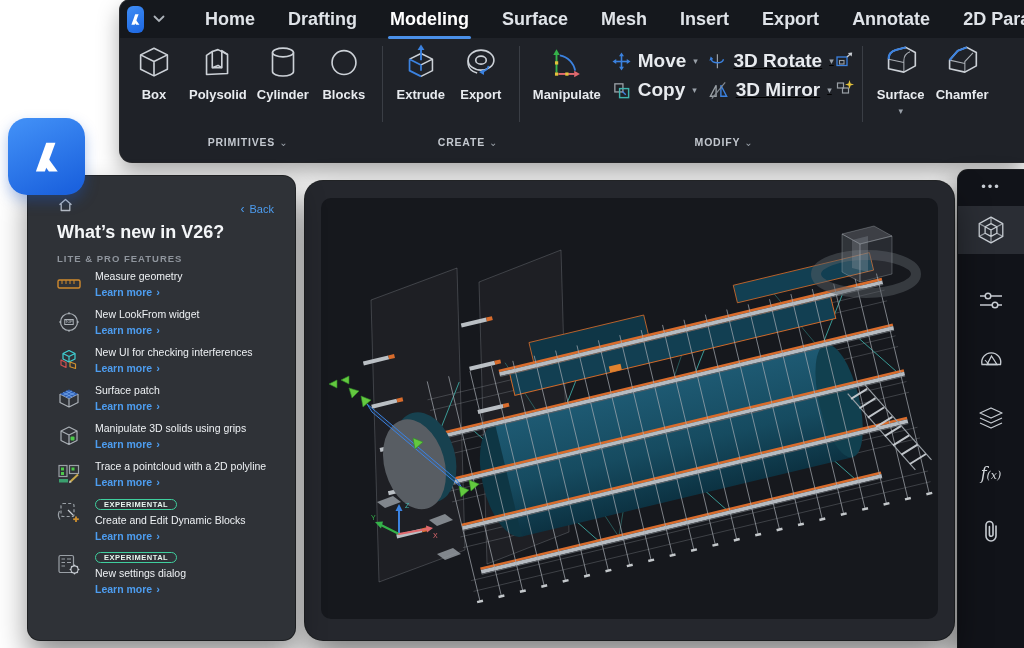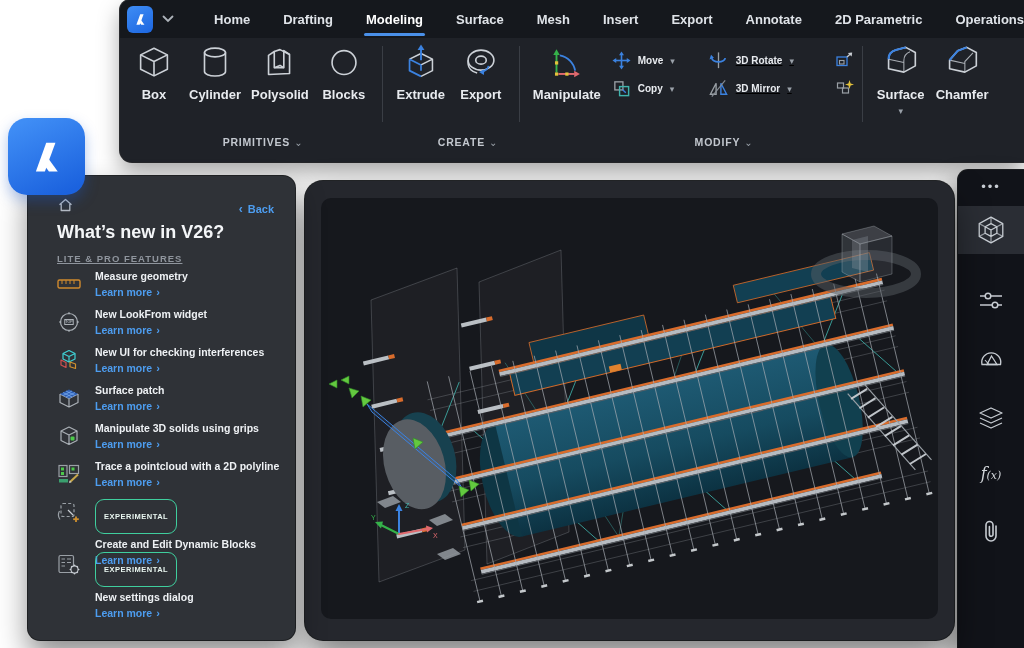--- a/index.html
+++ b/index.html
@@ -7,62 +7,62 @@
   .abs{position:absolute;}
   
   #ribbon{left:120px;top:0;width:904px;height:162px;background:#1f2228;border-radius:10px 0 0 12px;
     box-shadow:0 0 0 1px rgba(10,12,15,.85),0 10px 22px rgba(0,0,0,.35);}
   #menubar{position:absolute;left:0;top:0;right:0;height:38px;background:#15181d;border-radius:10px 0 0 0;
     display:flex;align-items:center;}
   .logo-chip{width:27px;height:27px;margin-left:7px;border-radius:6px;
     background:linear-gradient(150deg,#3f8df5,#1c66e0);display:flex;align-items:center;justify-content:center;cursor:pointer;}
   .menu-chevron{margin-left:9px;display:flex;align-items:center;}
   #tabs{display:flex;gap:33px;margin-left:40px;}
-  .tab{font-size:13px;font-weight:700;color:#dfe3e8;position:relative;white-space:nowrap;cursor:pointer;}
+  .tab{font-size:18px;font-weight:700;color:#dfe3e8;position:relative;white-space:nowrap;cursor:pointer;}
   .tab.active{color:#ffffff;}
   .tab.active::after{content:"";position:absolute;left:-2px;right:-2px;bottom:-9px;height:3px;border-radius:2px;background:#4a90e8;}
   #toolsrow{position:absolute;left:4px;top:40px;right:0;height:92px;display:flex;align-items:flex-start;}
   .vsep{width:1px;height:76px;background:#3a3e45;margin:6px 8px 0 8px;flex:none;}
   .tool-big{display:flex;flex-direction:column;align-items:center;padding:2px 5px 0 5px;min-width:50px;cursor:pointer;}
   .tool-big svg{display:block;}
   .tool-big .lbl{font-size:13px;font-weight:700;color:#e8ebef;margin-top:3px;white-space:nowrap;}
   .tool-big .caret{font-size:9px;color:#9aa1a9;line-height:8px;margin-top:5px;}
   .grp{display:flex;align-items:flex-start;}
   #modify-right{display:flex;flex-direction:column;gap:7px;margin:10px 0 0 6px;}
   .m-row{display:flex;align-items:center;}
   .m-item{display:flex;align-items:center;gap:7px;cursor:pointer;}
-  .m-item .lbl{font-size:10px;font-weight:700;color:#e8ebef;white-space:nowrap;}
+  .m-item .lbl{font-size:19px;font-weight:700;color:#e8ebef;white-space:nowrap;}
   .m-item .caret{font-size:9px;color:#9aa1a9;}
   .m-col1{width:96px;}
   .m-col2{width:126px;text-decoration:underline;}
   #modify-small{display:flex;flex-direction:column;gap:12px;margin:12px 0 0 2px;}
   #modify-small>div{cursor:pointer;line-height:0;}
   .grp-label{position:absolute;top:136px;transform:translateX(-50%);font-size:10.5px;font-weight:700;
     letter-spacing:.8px;color:#c3c8cf;white-space:nowrap;cursor:pointer;}
   .grp-label .chev{font-size:10px;color:#9aa1a9;margin-left:4px;font-weight:400;}
   
   #brand{left:8px;top:118px;width:77px;height:77px;border-radius:19px;
     background:linear-gradient(155deg,#3f8df5 10%,#1b62de 90%);
     display:flex;align-items:center;justify-content:center;box-shadow:0 6px 14px rgba(30,90,200,.35);z-index:5;}
   
   #panel{left:28px;top:176px;width:267px;height:464px;background:#2f3237;border-radius:12px;z-index:3;
     box-shadow:0 0 0 1px rgba(12,14,17,.9),0 16px 30px rgba(0,0,0,.45);}
   #panel .home{position:absolute;left:29px;top:21px;cursor:pointer;line-height:0;}
-  #panel .back{position:absolute;right:21px;top:26px;font-size:11px;font-weight:700;color:#4d9df0;cursor:pointer;}
+  #panel .back{position:absolute;right:21px;top:26px;font-size:11px;font-weight:400;color:#4d9df0;cursor:pointer;}
   #panel .back .arr{margin-right:5px;font-size:12px;}
   #panel .title{position:absolute;left:29px;top:46px;font-size:18px;font-weight:700;color:#f4f6f8;}
-  #panel .section{position:absolute;left:29px;top:77px;font-size:9.5px;font-weight:700;letter-spacing:1px;color:#8f959d;text-decoration:underline;}
+  #panel .section{position:absolute;left:29px;top:77px;font-size:9.5px;font-weight:700;letter-spacing:1px;color:#8f959d;}
   #feature-list{position:absolute;left:0;top:94px;right:0;display:flex;flex-direction:column;}
   .feature{display:flex;align-items:flex-start;padding:0 10px 0 29px;box-sizing:border-box;height:38px;}
   .feature.exp{height:53px;}
   .f-icon{width:25px;flex:none;margin-top:2px;line-height:0;}
   .f-body{margin-left:13px;display:flex;flex-direction:column;}
   .f-pill{align-self:flex-start;font-size:7.5px;font-weight:700;letter-spacing:.5px;color:#e9f6f0;
-    border:1px solid #3fcf9e;border-radius:9px;padding:12px 8px;margin:1px 0 4px 0;}
-  .f-title{font-size:10.5px;font-weight:700;color:#eef1f4;line-height:12px;}
+    border:1px solid #3fcf9e;border-radius:9px;padding:0 8px;margin:1px 0 4px 0;}
+  .f-title{font-size:10.5px;font-weight:400;color:#eef1f4;line-height:12px;}
   .f-link{font-size:10.5px;font-weight:700;color:#4d9df0;margin-top:4px;cursor:pointer;}
   .f-link .arr{font-size:11px;margin-left:4px;}
   
   #vcard{left:305px;top:181px;width:649px;height:459px;background:#25272d;border-radius:18px;z-index:2;
     box-shadow:0 0 0 1px rgba(12,14,17,.9),0 18px 34px rgba(0,0,0,.5);}
   #vp{position:absolute;left:16px;top:17px;width:617px;height:421px;background:#16181d;border-radius:10px;overflow:hidden;}
   #vp svg{display:block;}
   
   #rail{left:958px;top:170px;width:66px;height:478px;background:#111319;border-radius:10px 0 0 0;z-index:1;
     box-shadow:0 0 0 1px rgba(8,10,13,.9),-8px 10px 22px rgba(0,0,0,.4);
@@ -110,35 +110,35 @@
         <svg width="42" height="42" viewBox="0 0 44 44">
           <g fill="none" stroke="#ccd1d7" stroke-width="1.7" stroke-linejoin="round">
             <path d="M22 6.5 36 13.5 36 28.5 22 35.5 8 28.5 8 13.5 Z"></path>
             <path d="M8 13.5 22 20.5 36 13.5 M22 20.5 V35.5"></path>
           </g>
         </svg>
         <span class="lbl">Box</span>
       </div>
       <div class="tool-big">
         <svg width="42" height="42" viewBox="0 0 44 44">
+          <g fill="none" stroke="#ccd1d7" stroke-width="1.7" stroke-linejoin="round">
+            <path d="M10 34 V14 L16 10 V27 H26 V9 L32 13 V33 Z"></path>
+            <path d="M16 10 L22 8 L32 13 M16 27 L22 24.5 26 27"></path>
+          </g>
+        </svg>
+        <span class="lbl">Polysolid</span>
+      </div>
+      <div class="tool-big">
+        <svg width="42" height="42" viewBox="0 0 44 44">
           <g fill="none" stroke="#ccd1d7" stroke-width="1.7">
             <ellipse cx="22" cy="11" rx="11" ry="4.6"></ellipse>
             <path d="M11 11 V31 A11 4.6 0 0 0 33 31 V11"></path>
           </g>
         </svg>
         <span class="lbl">Cylinder</span>
-      </div>
-      <div class="tool-big">
-        <svg width="42" height="42" viewBox="0 0 44 44">
-          <g fill="none" stroke="#ccd1d7" stroke-width="1.7" stroke-linejoin="round">
-            <path d="M10 34 V14 L16 10 V27 H26 V9 L32 13 V33 Z"></path>
-            <path d="M16 10 L22 8 L32 13 M16 27 L22 24.5 26 27"></path>
-          </g>
-        </svg>
-        <span class="lbl">Polysolid</span>
       </div>
       <div class="tool-big">
         <svg width="42" height="42" viewBox="0 0 44 44">
           <circle cx="22" cy="21.5" r="12.5" fill="none" stroke="#ccd1d7" stroke-width="1.7"></circle>
         </svg>
         <span class="lbl">Blocks</span>
       </div>
     </div>
     <div class="vsep"></div>
 
@@ -271,21 +271,21 @@
           <path d="M9 28 V19 L17.5 9.2 27 5.6 37 11 V25 L25 31.6 9 28 Z" fill="none" stroke="#ccd1d7" stroke-width="1.7" stroke-linejoin="round"></path>
           <path d="M25 31.6 V20.5 L33.5 11.5 M9 19 L25 22.5" fill="none" stroke="#ccd1d7" stroke-width="1.1" opacity=".8"></path>
           <path d="M9 19 L17.5 9.2 27 5.6" fill="none" stroke="#3b82e0" stroke-width="2.1"></path>
         </svg>
         <span class="lbl">Chamfer</span>
 
       </div>
     </div>
   </div>
 
-  <div class="grp-label" style="left:143px;">
+  <div class="grp-label" style="left:128px;">
     <span>PRIMITIVES</span><span class="chev">⌄</span>
   </div>
   <div class="grp-label" style="left:348px;">
     <span>CREATE</span><span class="chev">⌄</span>
   </div>
   <div class="grp-label" style="left:604px;">
     <span>MODIFY</span><span class="chev">⌄</span>
   </div>
 </div>
 

